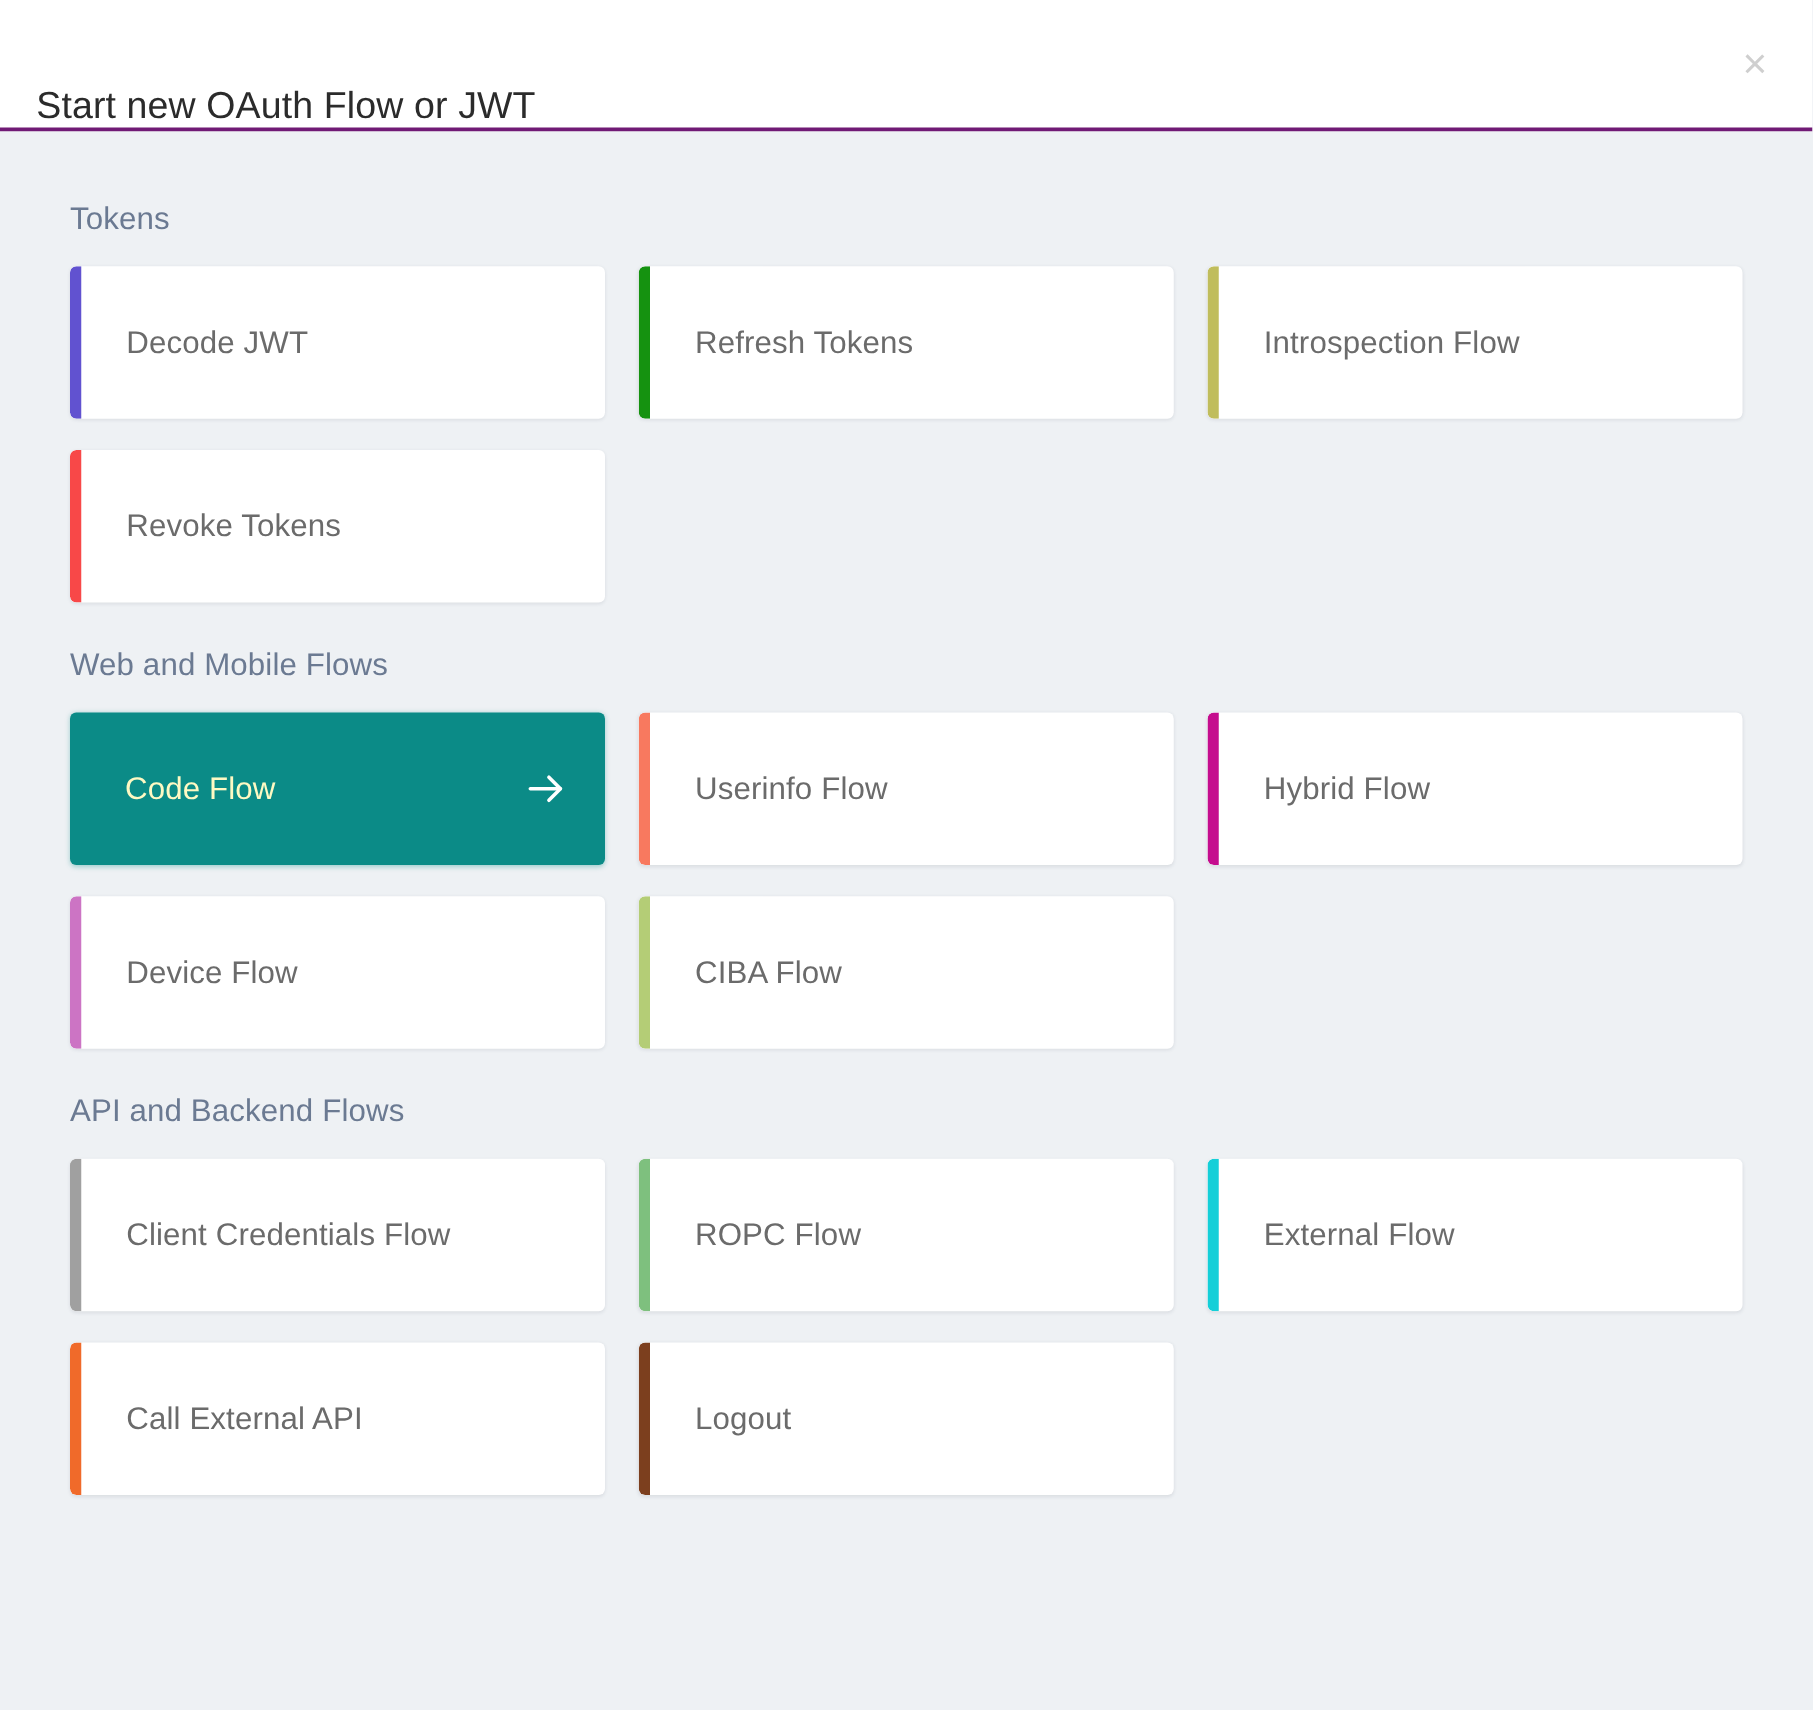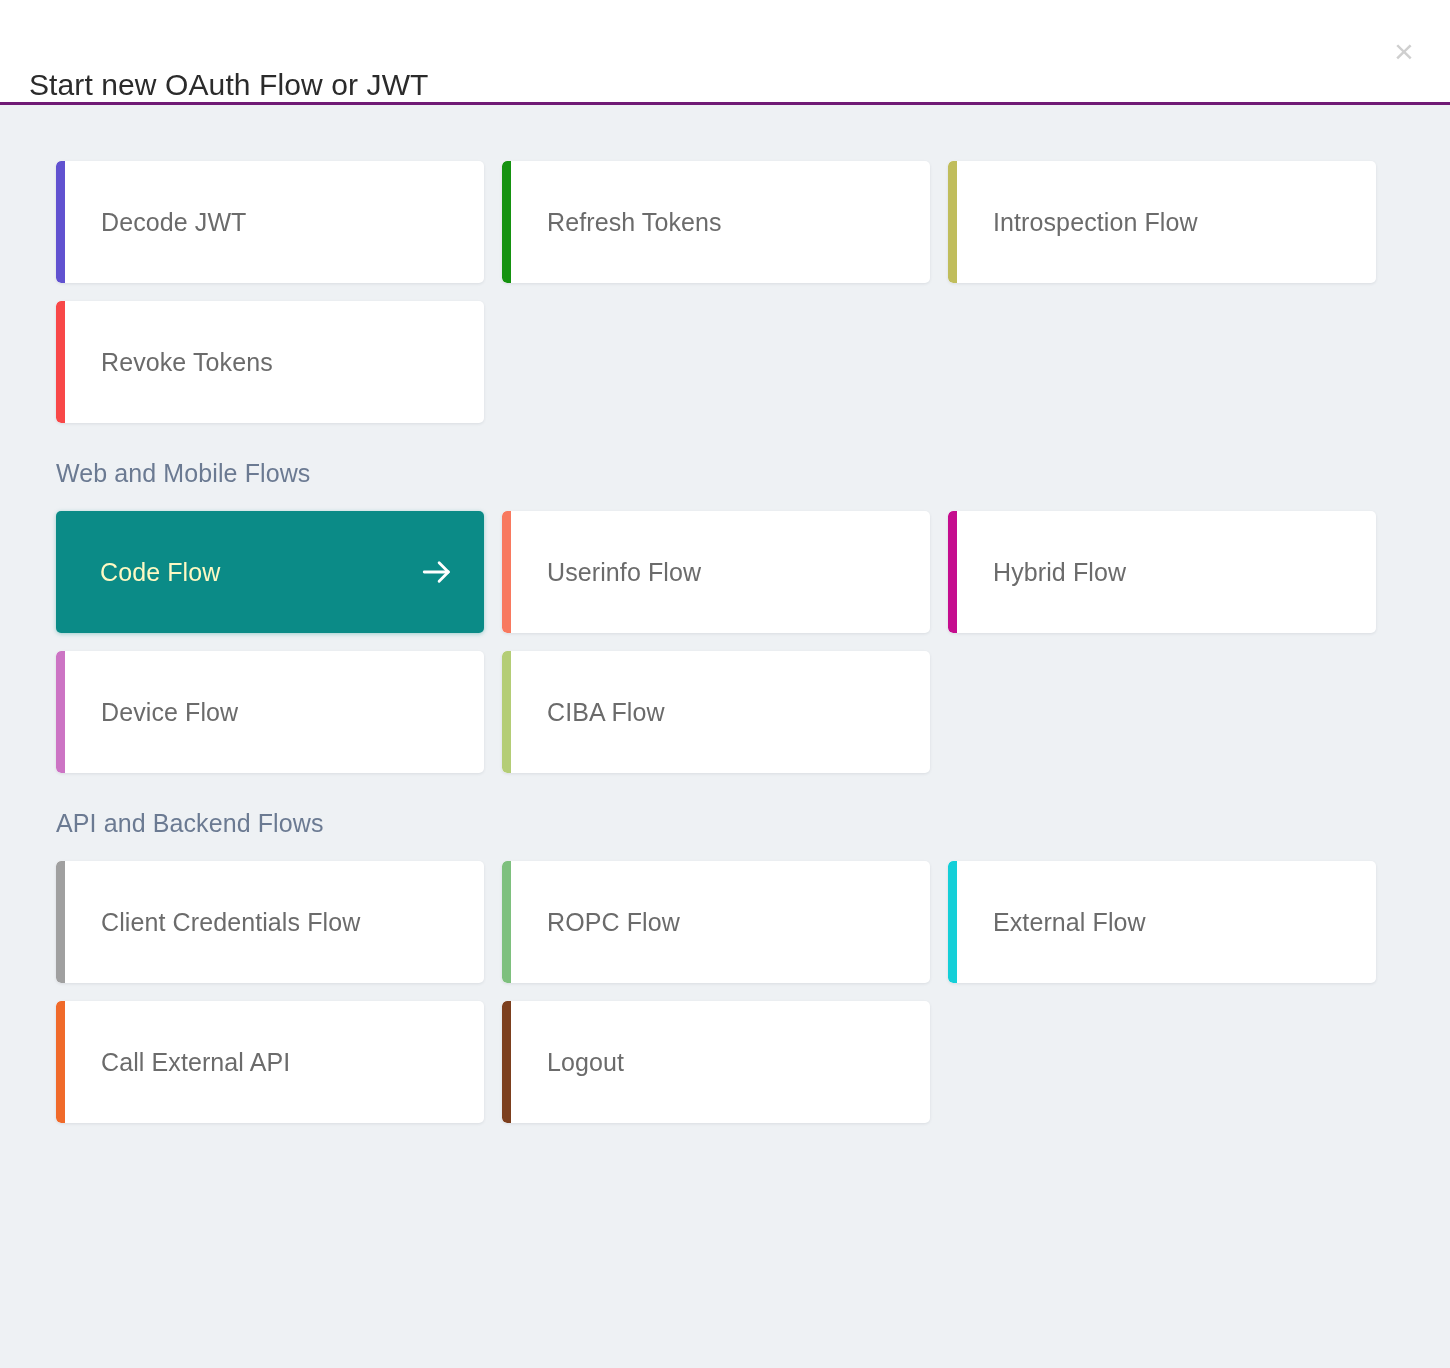--- a/index.html
+++ b/index.html
@@ -69,21 +69,20 @@
     color: #6b7a92;
     margin-bottom: 23px;
     letter-spacing: 0.1px;
   }
 
   .card-grid {
     display: grid;
     grid-template-columns: repeat(3, 428px);
     column-gap: 27px;
     row-gap: 25px;
-    gap: 18px;
   }
 
   .flow-card {
     position: relative;
     height: 122px;
     background: #ffffff;
     border-radius: 5px;
     box-shadow: 0 1px 3px rgba(40, 50, 70, 0.10);
     display: flex;
     align-items: center;
@@ -136,20 +135,21 @@
 <body>
 
 <div class="modal-header">
   <h1 class="modal-title">Start new OAuth Flow or JWT</h1>
   <button class="close-button">×</button>
 </div>
 
 <div class="modal-body">
   <div id="sections-root">
       <div class="section">
+        <div class="section-title">Tokens</div>
         <div class="card-grid">
           <div class="flow-card">
             <span class="accent-bar" style="background: rgb(97, 82, 208);"></span>
             <span class="card-label">Decode JWT</span>
           </div>
           <div class="flow-card">
             <span class="accent-bar" style="background: rgb(21, 146, 16);"></span>
             <span class="card-label">Refresh Tokens</span>
           </div>
           <div class="flow-card">

